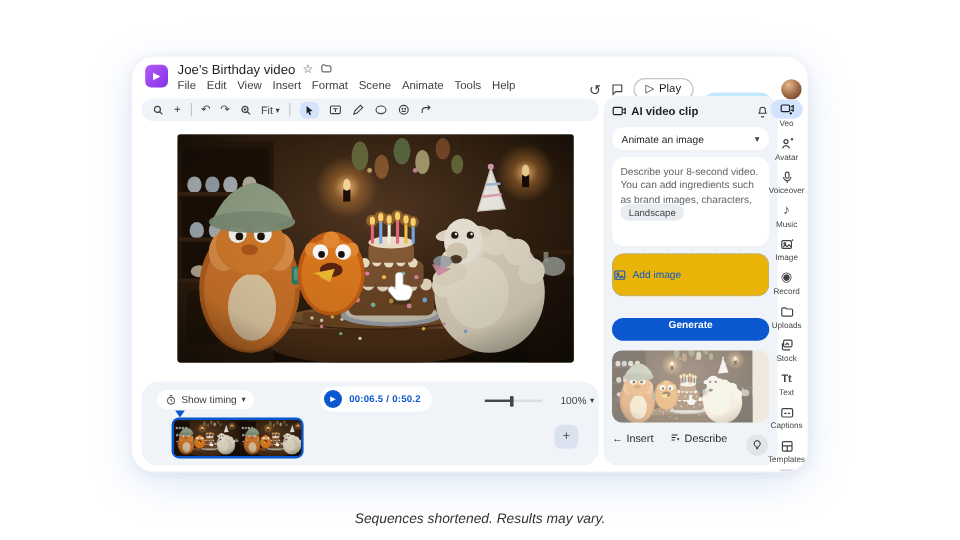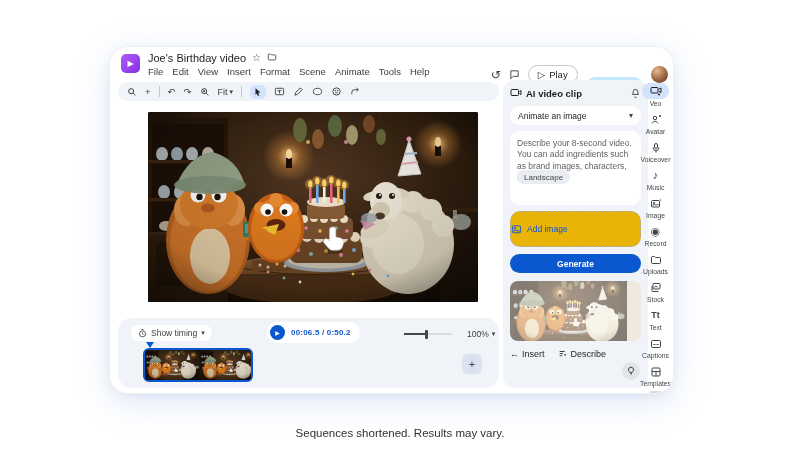--- a/index.html
+++ b/index.html
@@ -54,38 +54,38 @@
   
   .panel { position:absolute; left:393px; top:33px; width:145px; height:308px; background:#f0f4f9; border-radius:12px; padding:7px; }
   .p-head { display:flex; align-items:center; gap:4px; font-size:9.5px; font-weight:bold; color:#1f1f1f; }
   .p-head .bell { margin-left:auto; display:flex; }
   .p-select { margin-top:7px; height:19px; background:#fff; border-radius:10px; display:flex; align-items:center; padding:0 8px; font-size:8.5px; color:#1f1f1f; }
   .p-select .chev { margin-left:auto; font-size:8px; color:#444746; }
   .p-card { margin-top:6px; background:#fff; border-radius:10px; padding:7px; height:74px; position:relative; }
   .p-desc { font-size:8.5px; color:#5f6368; line-height:1.35; }
   .p-chip { position:absolute; left:7px; bottom:21px; height:14px; background:#e9edf2; border-radius:7px; padding:0 7px; font-size:8px; color:#444746; display:flex; align-items:center; }
   .p-addimg { margin-top:6px; height:36px; border:1px dashed #a8adb4; border-radius:10px; display:flex; align-items:center; justify-content:flex-start; gap:5px; color:#0b57d0; font-size:8.5px; background:#eab308; }
-  .p-generate { margin-top:7px; height:19px; background:#0b57d0; border-radius:10px; color:#fff; font-size:8.5px; font-weight:bold; display:flex; align-items:center; justify-content:center; }
+  .p-generate { margin-top:18px; height:19px; background:#0b57d0; border-radius:10px; color:#fff; font-size:8.5px; font-weight:bold; display:flex; justify-content:center; }
   .p-thumb { margin-top:8px; height:60px; border-radius:8px; overflow:hidden; background:#efe9df; }
   .p-thumb svg { opacity:.5; filter:brightness(1.3) saturate(.75); display:block; }
   .p-actions { margin-top:8px; display:flex; gap:13px; font-size:9px; color:#1f1f1f; align-items:center; }
   .p-act { display:flex; align-items:center; gap:3px; }
   .p-idea { position:absolute; right:8px; bottom:8px; width:18px; height:18px; border-radius:50%; background:#e1e5ea; display:flex; align-items:center; justify-content:center; }
 
   
   .sidebar { position:absolute; left:528px; top:33px; width:35px; height:310px; display:flex; flex-direction:column; align-items:center; }
   .sb-item { display:flex; flex-direction:column; align-items:center; width:100%; padding:3px 0 2px; }
   .sb-ic { height:15px; display:flex; align-items:center; justify-content:center; color:#3f4346; font-size:11px; line-height:1; }
   .sb-ic.sel { background:#d3e3fd; border-radius:8px; width:27px; height:16px; }
   .sb-lb { font-size:6.8px; color:#444746; margin-top:1px; white-space:nowrap; }
   .sb-end { width:13px; height:13px; border:1.5px solid #d5d9de; border-radius:50%; margin-top:2px; }
   .tt { font-size:9px; font-weight:bold; color:#3f4346; }
 
   
-  .caption { position:absolute; left:0; right:0; top:427px; text-align:center; font-size:11.5px; color:#303134; }
+  .caption { position:absolute; left:0; right:0; top:427px; text-align:center; font-size:11.5px; font-style:italic; color:#303134; }
 
   svg { overflow:visible; }
 </style>
 </head>
 <body>
 
 <svg width="0" height="0" style="position:absolute" aria-hidden="true">
   <defs>
     <radialGradient id="gBg" cx="50%" cy="32%" r="78%">
       <stop offset="0%" stop-color="#523722"></stop>

